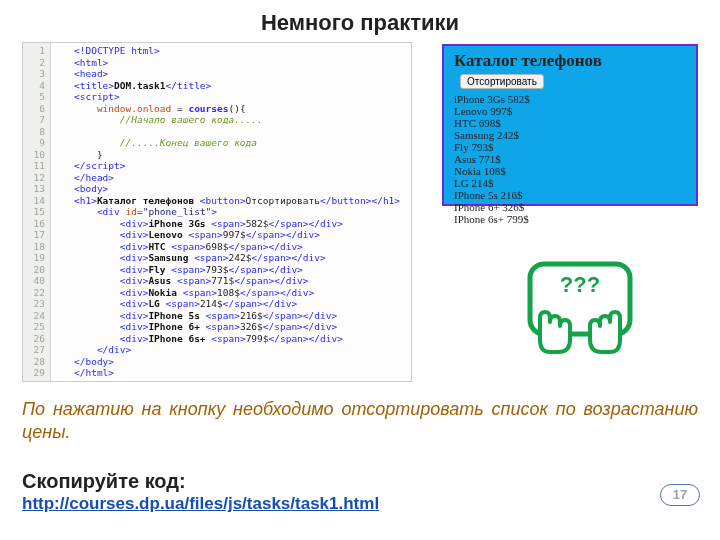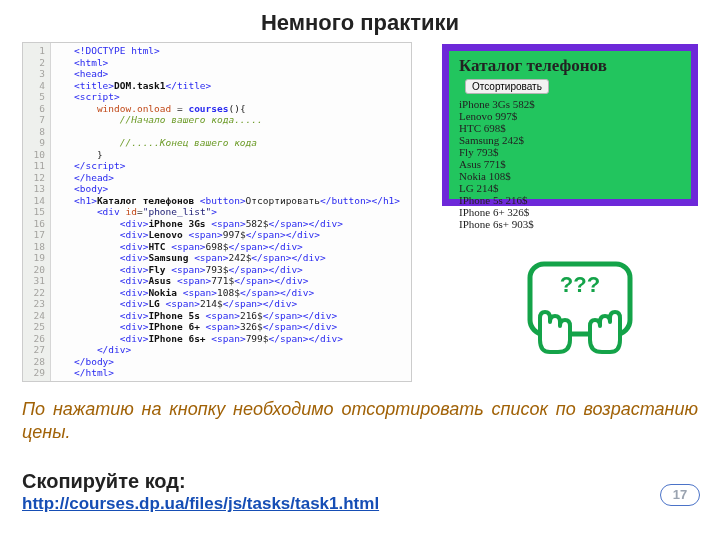--- a/index.html
+++ b/index.html
@@ -48,22 +48,22 @@
   .comm  { color: #6e9c2a; font-style: italic; }
   .kw    { color: #2a2af0; font-weight: 600; }
   .str   { color: #227; }
   .txt   { color: #111; font-weight: 600; }
   .browser {
     position: absolute;
     right: 22px;
     top: 44px;
     width: 256px;
     height: 162px;
-    border: 7px solid #6d28d9;
-    background: #22c55e;
+    border: 2px solid #6d28d9;
+    background: #0ea5e9;
     padding: 5px 10px;
     font-family: "Times New Roman", serif;
   }
   .browser h1 { font-size: 17px; font-weight: 700; display: inline; }
   .browser button {
     font-size: 10px;
     padding: 1px 6px;
     margin-left: 6px;
     border: 1px solid #b5b5b5;
     background: #f2f2f2;
@@ -144,21 +144,21 @@
       <div class="line"><span class="num">11</span><span class="src"><span class="tag-b">&lt;/script&gt;</span></span></div>
       <div class="line"><span class="num">12</span><span class="src"><span class="tag-b">&lt;/head&gt;</span></span></div>
       <div class="line"><span class="num">13</span><span class="src"><span class="tag-b">&lt;body&gt;</span></span></div>
       <div class="line"><span class="num">14</span><span class="src"><span class="tag-b">&lt;h1&gt;</span><span class="txt">Каталог телефонов </span><span class="tag-b">&lt;button&gt;</span>Отсортировать<span class="tag-b">&lt;/button&gt;&lt;/h1&gt;</span></span></div>
       <div class="line"><span class="num">15</span><span class="src">    <span class="tag-b">&lt;div</span> <span class="attr">id</span>=<span class="str">"phone_list"</span><span class="tag-b">&gt;</span></span></div>
       <div class="line"><span class="num">16</span><span class="src">        <span class="tag-b">&lt;div&gt;</span><span class="txt">iPhone 3Gs </span><span class="tag-b">&lt;span&gt;</span>582$<span class="tag-b">&lt;/span&gt;&lt;/div&gt;</span></span></div>
       <div class="line"><span class="num">17</span><span class="src">        <span class="tag-b">&lt;div&gt;</span><span class="txt">Lenovo </span><span class="tag-b">&lt;span&gt;</span>997$<span class="tag-b">&lt;/span&gt;&lt;/div&gt;</span></span></div>
       <div class="line"><span class="num">18</span><span class="src">        <span class="tag-b">&lt;div&gt;</span><span class="txt">HTC </span><span class="tag-b">&lt;span&gt;</span>698$<span class="tag-b">&lt;/span&gt;&lt;/div&gt;</span></span></div>
       <div class="line"><span class="num">19</span><span class="src">        <span class="tag-b">&lt;div&gt;</span><span class="txt">Samsung </span><span class="tag-b">&lt;span&gt;</span>242$<span class="tag-b">&lt;/span&gt;&lt;/div&gt;</span></span></div>
       <div class="line"><span class="num">20</span><span class="src">        <span class="tag-b">&lt;div&gt;</span><span class="txt">Fly </span><span class="tag-b">&lt;span&gt;</span>793$<span class="tag-b">&lt;/span&gt;&lt;/div&gt;</span></span></div>
-      <div class="line"><span class="num">31</span><span class="src">        <span class="tag-b">&lt;div&gt;</span><span class="txt">Asus </span><span class="tag-b">&lt;span&gt;</span>771$<span class="tag-b">&lt;/span&gt;&lt;/div&gt;</span></span></div>
+      <div class="line"><span class="num">40</span><span class="src">        <span class="tag-b">&lt;div&gt;</span><span class="txt">Asus </span><span class="tag-b">&lt;span&gt;</span>771$<span class="tag-b">&lt;/span&gt;&lt;/div&gt;</span></span></div>
       <div class="line"><span class="num">22</span><span class="src">        <span class="tag-b">&lt;div&gt;</span><span class="txt">Nokia </span><span class="tag-b">&lt;span&gt;</span>108$<span class="tag-b">&lt;/span&gt;&lt;/div&gt;</span></span></div>
       <div class="line"><span class="num">23</span><span class="src">        <span class="tag-b">&lt;div&gt;</span><span class="txt">LG </span><span class="tag-b">&lt;span&gt;</span>214$<span class="tag-b">&lt;/span&gt;&lt;/div&gt;</span></span></div>
       <div class="line"><span class="num">24</span><span class="src">        <span class="tag-b">&lt;div&gt;</span><span class="txt">IPhone 5s </span><span class="tag-b">&lt;span&gt;</span>216$<span class="tag-b">&lt;/span&gt;&lt;/div&gt;</span></span></div>
       <div class="line"><span class="num">25</span><span class="src">        <span class="tag-b">&lt;div&gt;</span><span class="txt">IPhone 6+ </span><span class="tag-b">&lt;span&gt;</span>326$<span class="tag-b">&lt;/span&gt;&lt;/div&gt;</span></span></div>
       <div class="line"><span class="num">26</span><span class="src">        <span class="tag-b">&lt;div&gt;</span><span class="txt">IPhone 6s+ </span><span class="tag-b">&lt;span&gt;</span>799$<span class="tag-b">&lt;/span&gt;&lt;/div&gt;</span></span></div>
       <div class="line"><span class="num">27</span><span class="src">    <span class="tag-b">&lt;/div&gt;</span></span></div>
       <div class="line"><span class="num">28</span><span class="src"><span class="tag-b">&lt;/body&gt;</span></span></div>
       <div class="line"><span class="num">29</span><span class="src"><span class="tag-b">&lt;/html&gt;</span></span></div>
     </div>
 </div>
@@ -170,21 +170,21 @@
       <div class="pitem">iPhone 3Gs 582$</div>
       <div class="pitem">Lenovo 997$</div>
       <div class="pitem">HTC 698$</div>
       <div class="pitem">Samsung 242$</div>
       <div class="pitem">Fly 793$</div>
       <div class="pitem">Asus 771$</div>
       <div class="pitem">Nokia 108$</div>
       <div class="pitem">LG 214$</div>
       <div class="pitem">IPhone 5s 216$</div>
       <div class="pitem">IPhone 6+ 326$</div>
-      <div class="pitem">IPhone 6s+ 903$</div>
+      <div class="pitem">IPhone 6s+ 799$</div>
     </div>
 </div>
 
 <div class="kb-icon">
   <svg viewBox="0 0 120 96" width="120" height="96">
     <rect x="10" y="4" width="100" height="70" rx="14" fill="#fff" stroke="#14a349" stroke-width="5"></rect>
     <text x="60" y="32" text-anchor="middle" font-family="Arial" font-weight="700" font-size="22" fill="#14a349">???</text>
     <g fill="#fff" stroke="#14a349" stroke-width="4" stroke-linejoin="round">
       <path d="M20 70 v-12 q0-6 5-6 q5 0 5 6 v4 q0-6 5-6 q5 0 5 6 v4 q0-6 5-6 q5 0 5 6 v14 q0 12 -12 12 h-8 q-10 0 -10 -12 z"></path>
       <path d="M100 70 v-12 q0-6 -5-6 q-5 0 -5 6 v4 q0-6 -5-6 q-5 0 -5 6 v4 q0-6 -5-6 q-5 0 -5 6 v14 q0 12 12 12 h8 q10 0 10 -12 z"></path>

